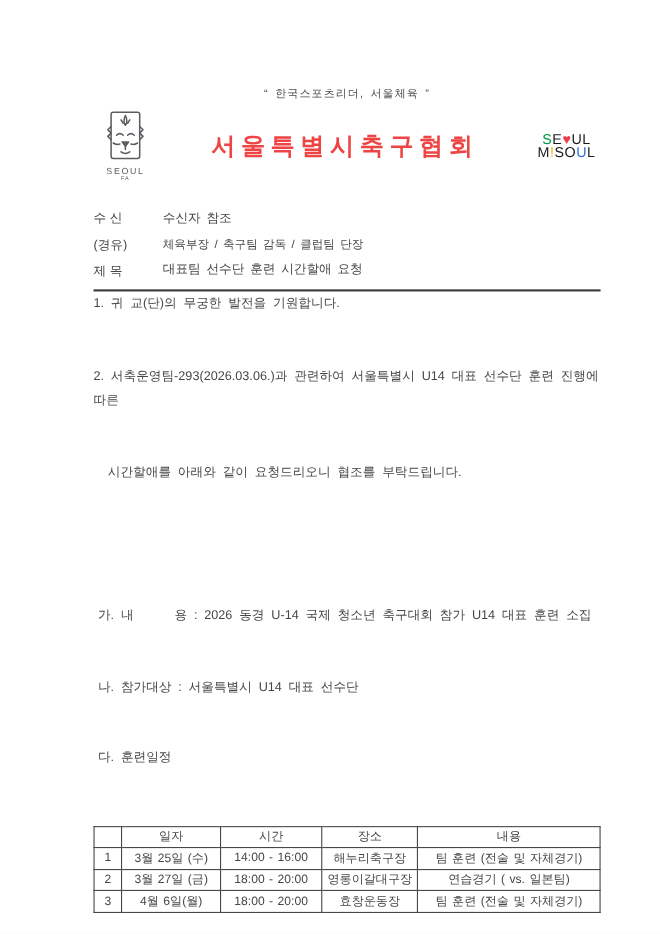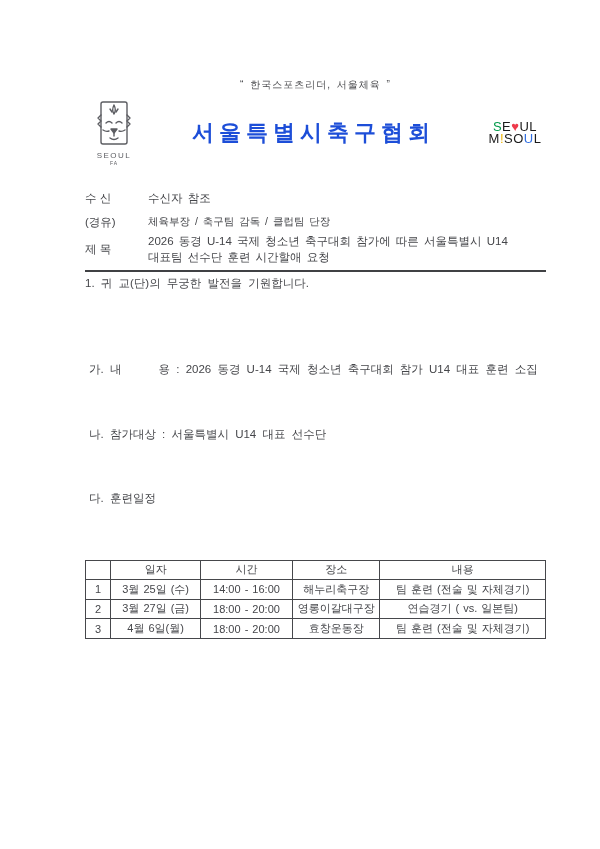--- a/index.html
+++ b/index.html
@@ -7,21 +7,21 @@
     width:600px;height:849px;background:#ffffff;position:relative;
     font-family:"Liberation Sans","DejaVu Sans",sans-serif;
     color:#45464a;box-sizing:border-box;padding:78px 54px 0 85px;
     margin:0 auto;overflow:hidden;
   }
   .quote{text-align:center;font-size:10px;letter-spacing:1px;color:#4a4b4e;word-spacing:2px;}
   .header-row{display:flex;align-items:center;justify-content:space-between;margin-top:4px;height:74px;}
   .left-logo{width:58px;text-align:center;color:#5c5d62;flex:0 0 auto;}
   .left-logo .logo-word{font-size:8px;font-weight:normal;letter-spacing:1.5px;margin-top:1px;}
   .left-logo .logo-sub{font-size:5px;letter-spacing:1px;}
-  .doc-title{font-size:22px;font-weight:bold;letter-spacing:5px;color:#1d4ed8;text-align:center;flex:1;white-space:nowrap;}
+  .doc-title{font-size:22px;font-weight:bold;letter-spacing:5px;color:#ef4444;text-align:center;flex:1;white-space:nowrap;}
   .right-logo{width:62px;text-align:center;font-weight:normal;font-size:13px;line-height:12px;letter-spacing:0.5px;flex:0 0 auto;}
   .meta{margin-top:16px;font-size:11.5px;}
   .meta-line{min-height:24px;display:flex;align-items:center;gap:13px;}
   .label{display:inline-block;width:50px;flex:0 0 50px;white-space:pre;color:#45464a;}
   .via-value{font-size:10.5px;word-spacing:2px;}
   .recipient-value{word-spacing:2px;}
   .subject-line{align-items:center;}
   .subject-text{line-height:15.5px;word-spacing:2px;}
   .divider{border-bottom:2px solid #404144;margin-top:5px;}
   .body-text{font-size:11.5px;line-height:22px;word-spacing:3px;white-space:pre-wrap;}
@@ -75,30 +75,33 @@
       <span class="label">수 신</span>
       <span class="recipient-value">수신자 참조</span>
     </div>
     <div class="meta-line">
       <span class="label">(경유)</span>
       <span class="via-value">체육부장 / 축구팀 감독 / 클럽팀 단장</span>
     </div>
     <div class="meta-line subject-line">
       <span class="label">제 목</span>
       <span class="subject-text">
-        <span style="display:block">2026 동경 U-14 국제 청소년 축구대회 참가에 따른 서울특별시 U14</span>
         <span style="display:block">대표팀 선수단 훈련 시간할애 요청</span>
       </span>
     </div>
   </div>
 
   <div class="divider"></div>
 
   <div class="body-text">1. 귀 교(단)의 무궁한 발전을 기원합니다.</div>
 
+  <div class="body-text para2">
+    <span class="first-line">2. 서축운영팀-293(2026.03.06.)과 관련하여 서울특별시 U14 대표 선수단 훈련 진행에 따른</span>
+    <span class="wrap-line">시간할애를 아래와 같이 요청드리오니 협조를 부탁드립니다.</span>
+  </div>
 
   <div class="items">
     <div>가. 내      용 : 2026 동경 U-14 국제 청소년 축구대회 참가 U14 대표 훈련 소집</div>
     <div>나. 참가대상 : 서울특별시 U14 대표 선수단</div>
     <div>다. 훈련일정</div>
   </div>
 
   <table class="schedule">
     <colgroup>
       <col style="width:5.5%">

